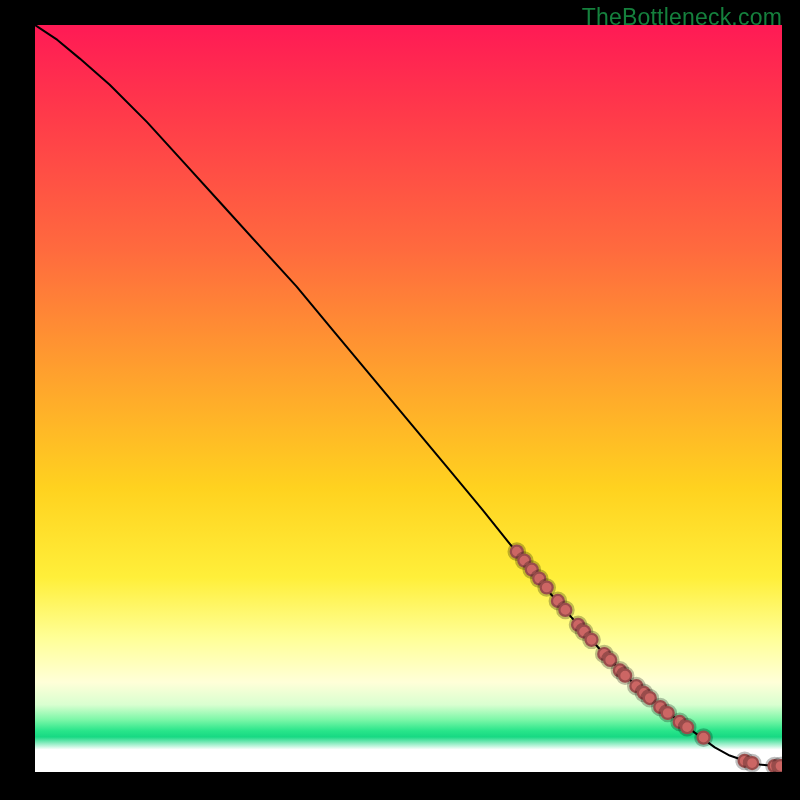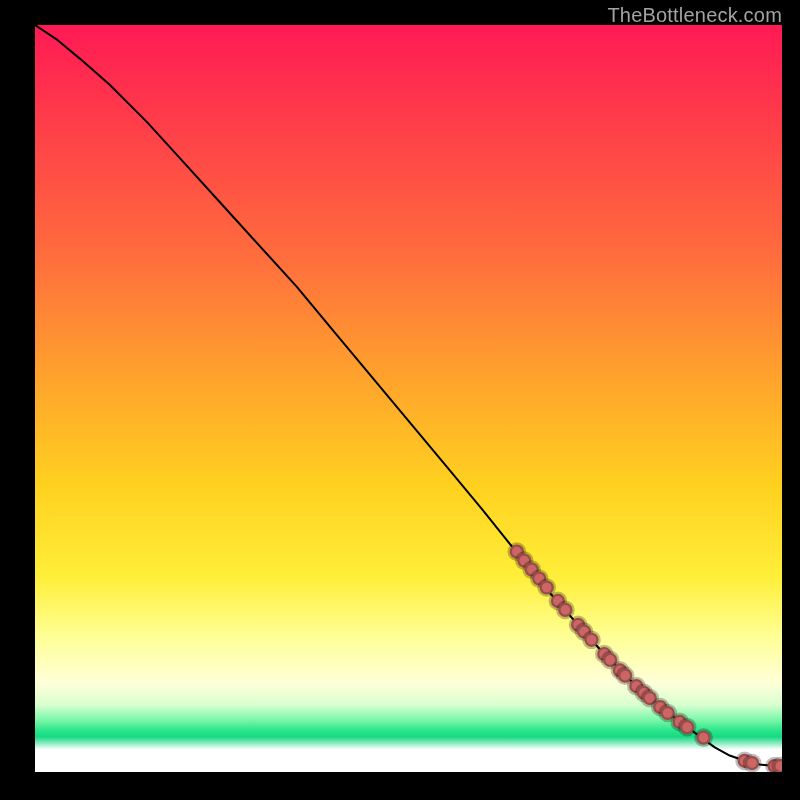--- a/index.html
+++ b/index.html
@@ -44,22 +44,22 @@
       #28e58a 94.5%,
       #17d983 95.3%,
       #ffffff 97%,
       #ffffff 100%
     );
   }
   .watermark {
     position: absolute;
     top: 4px;
     right: 18px;
-    color: #a3a3a3;
-    font-size: 20px;
+    color: #15803d;
+    font-size: 23px;
     font-weight: 500;
     letter-spacing: 0.2px;
     user-select: none;
   }
   svg.overlay {
     position: absolute;
     inset: 0;
     width: 100%;
     height: 100%;
   }

